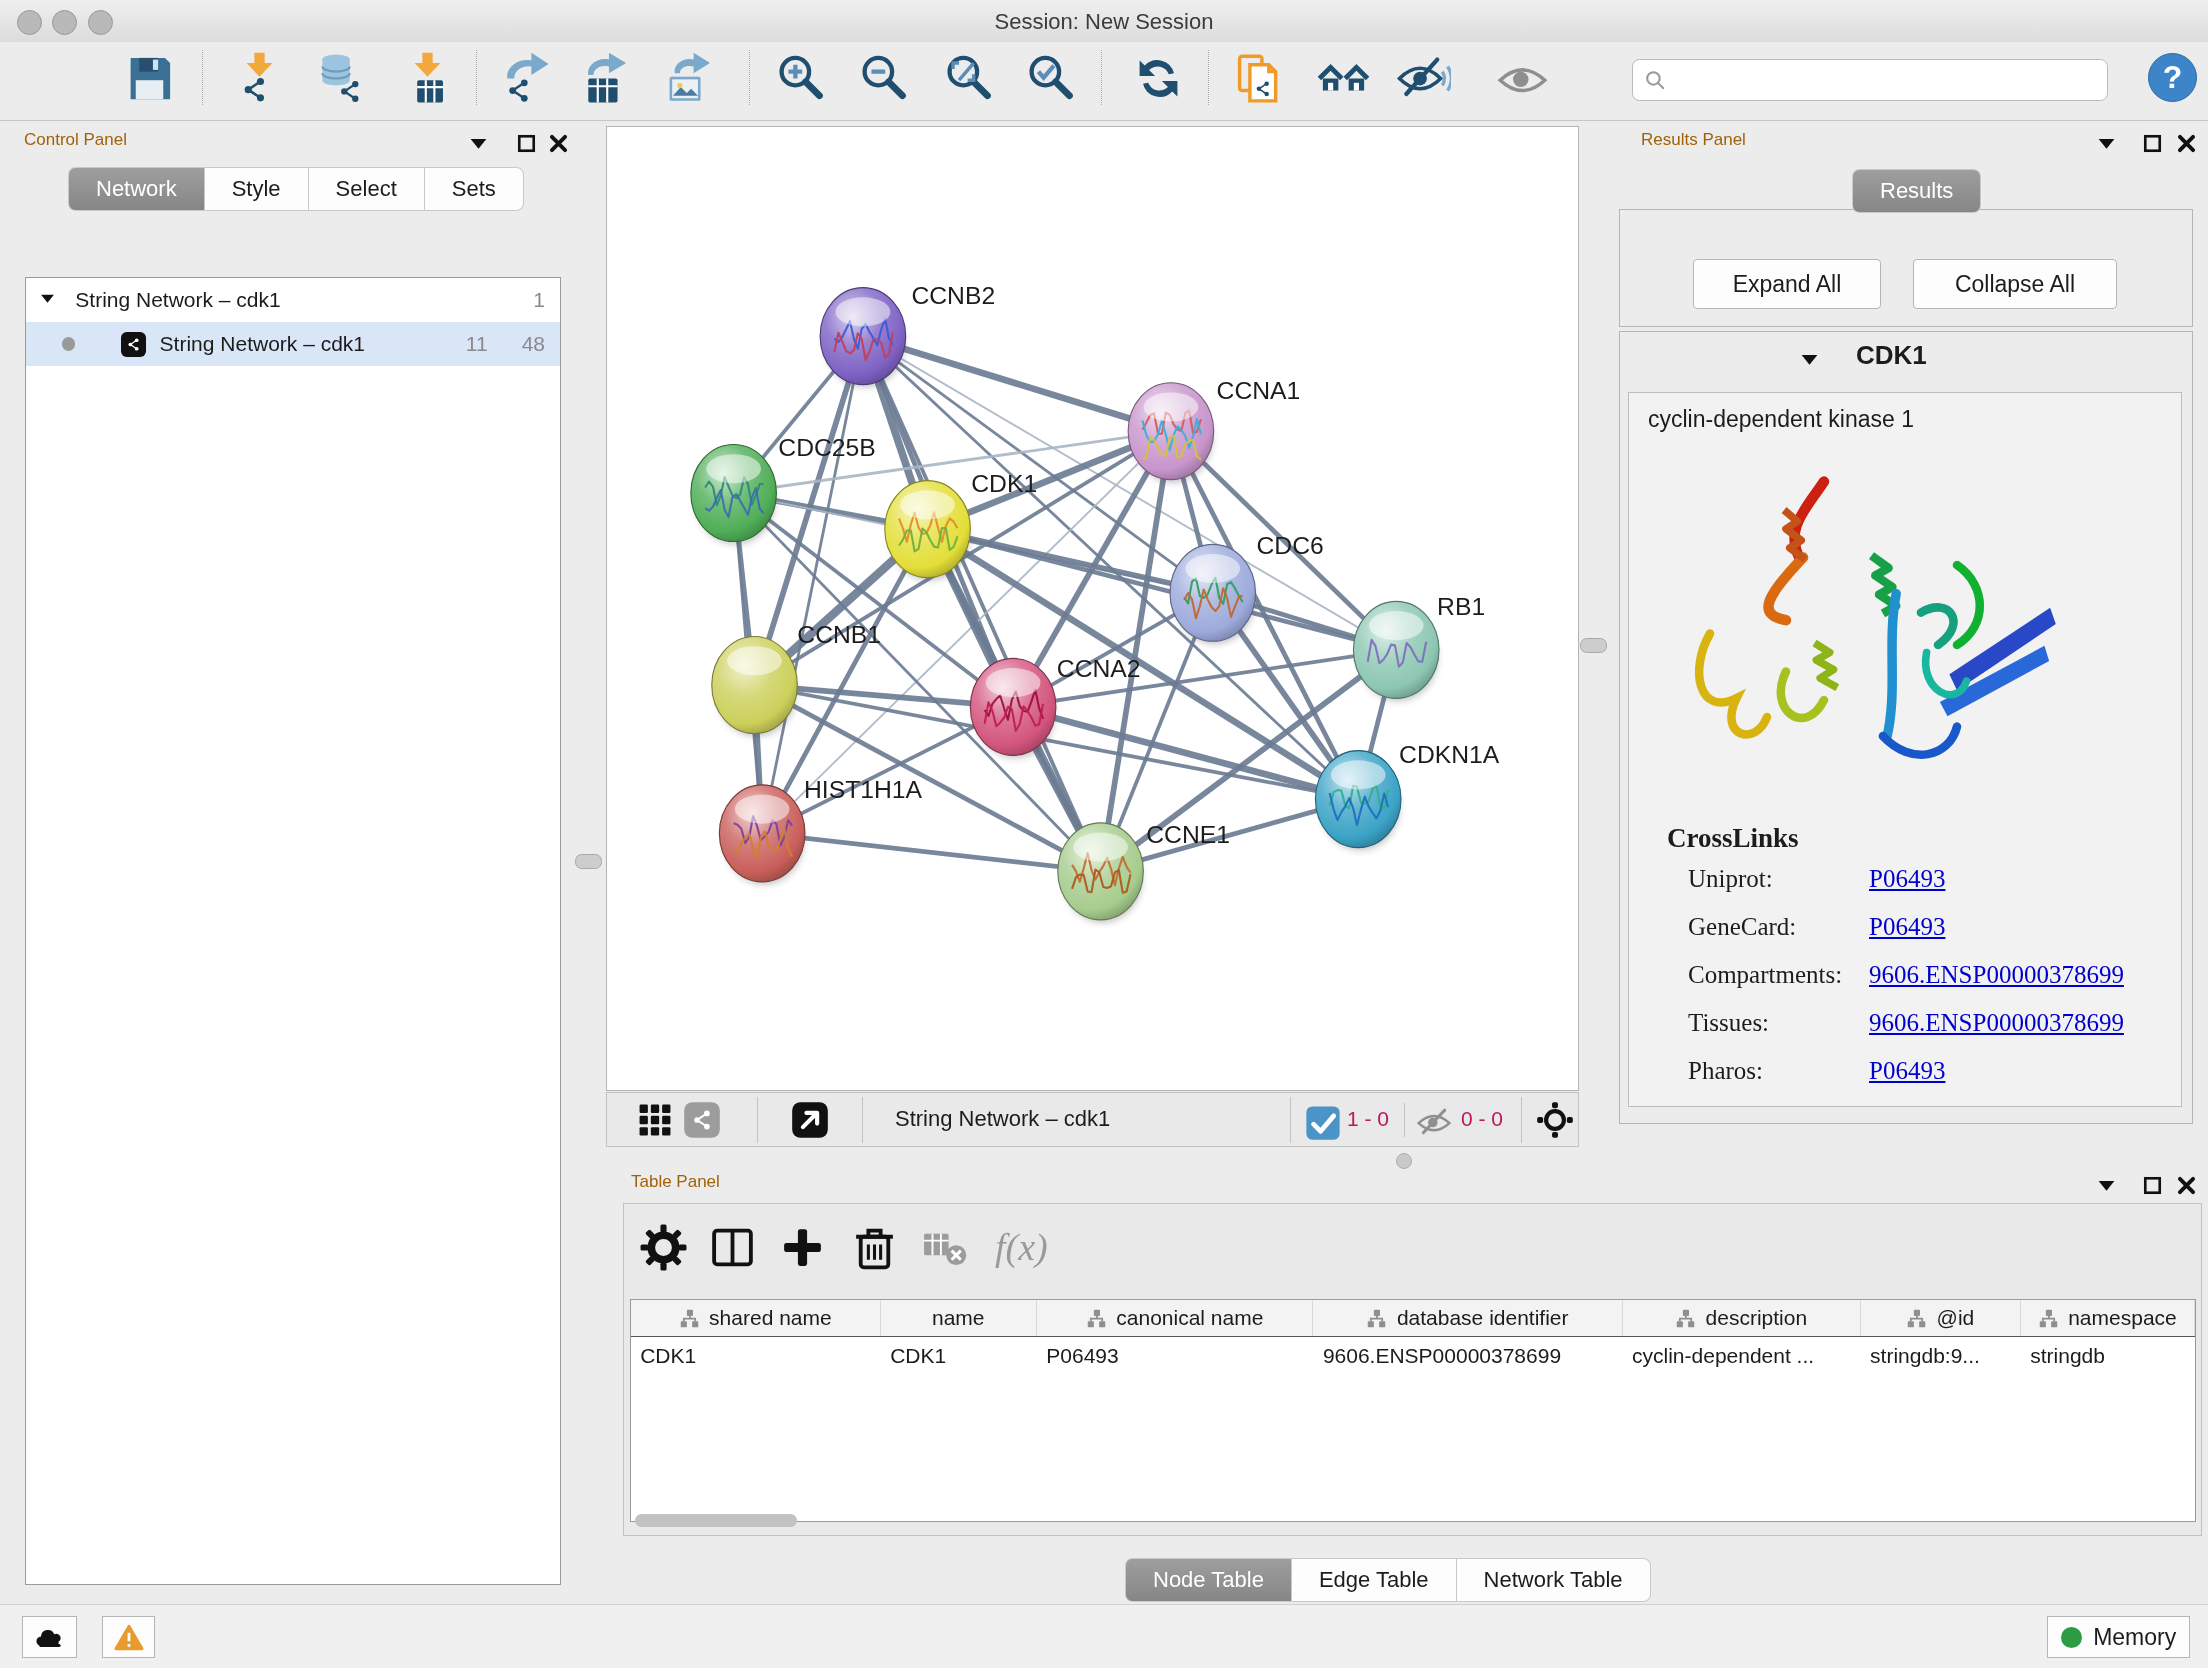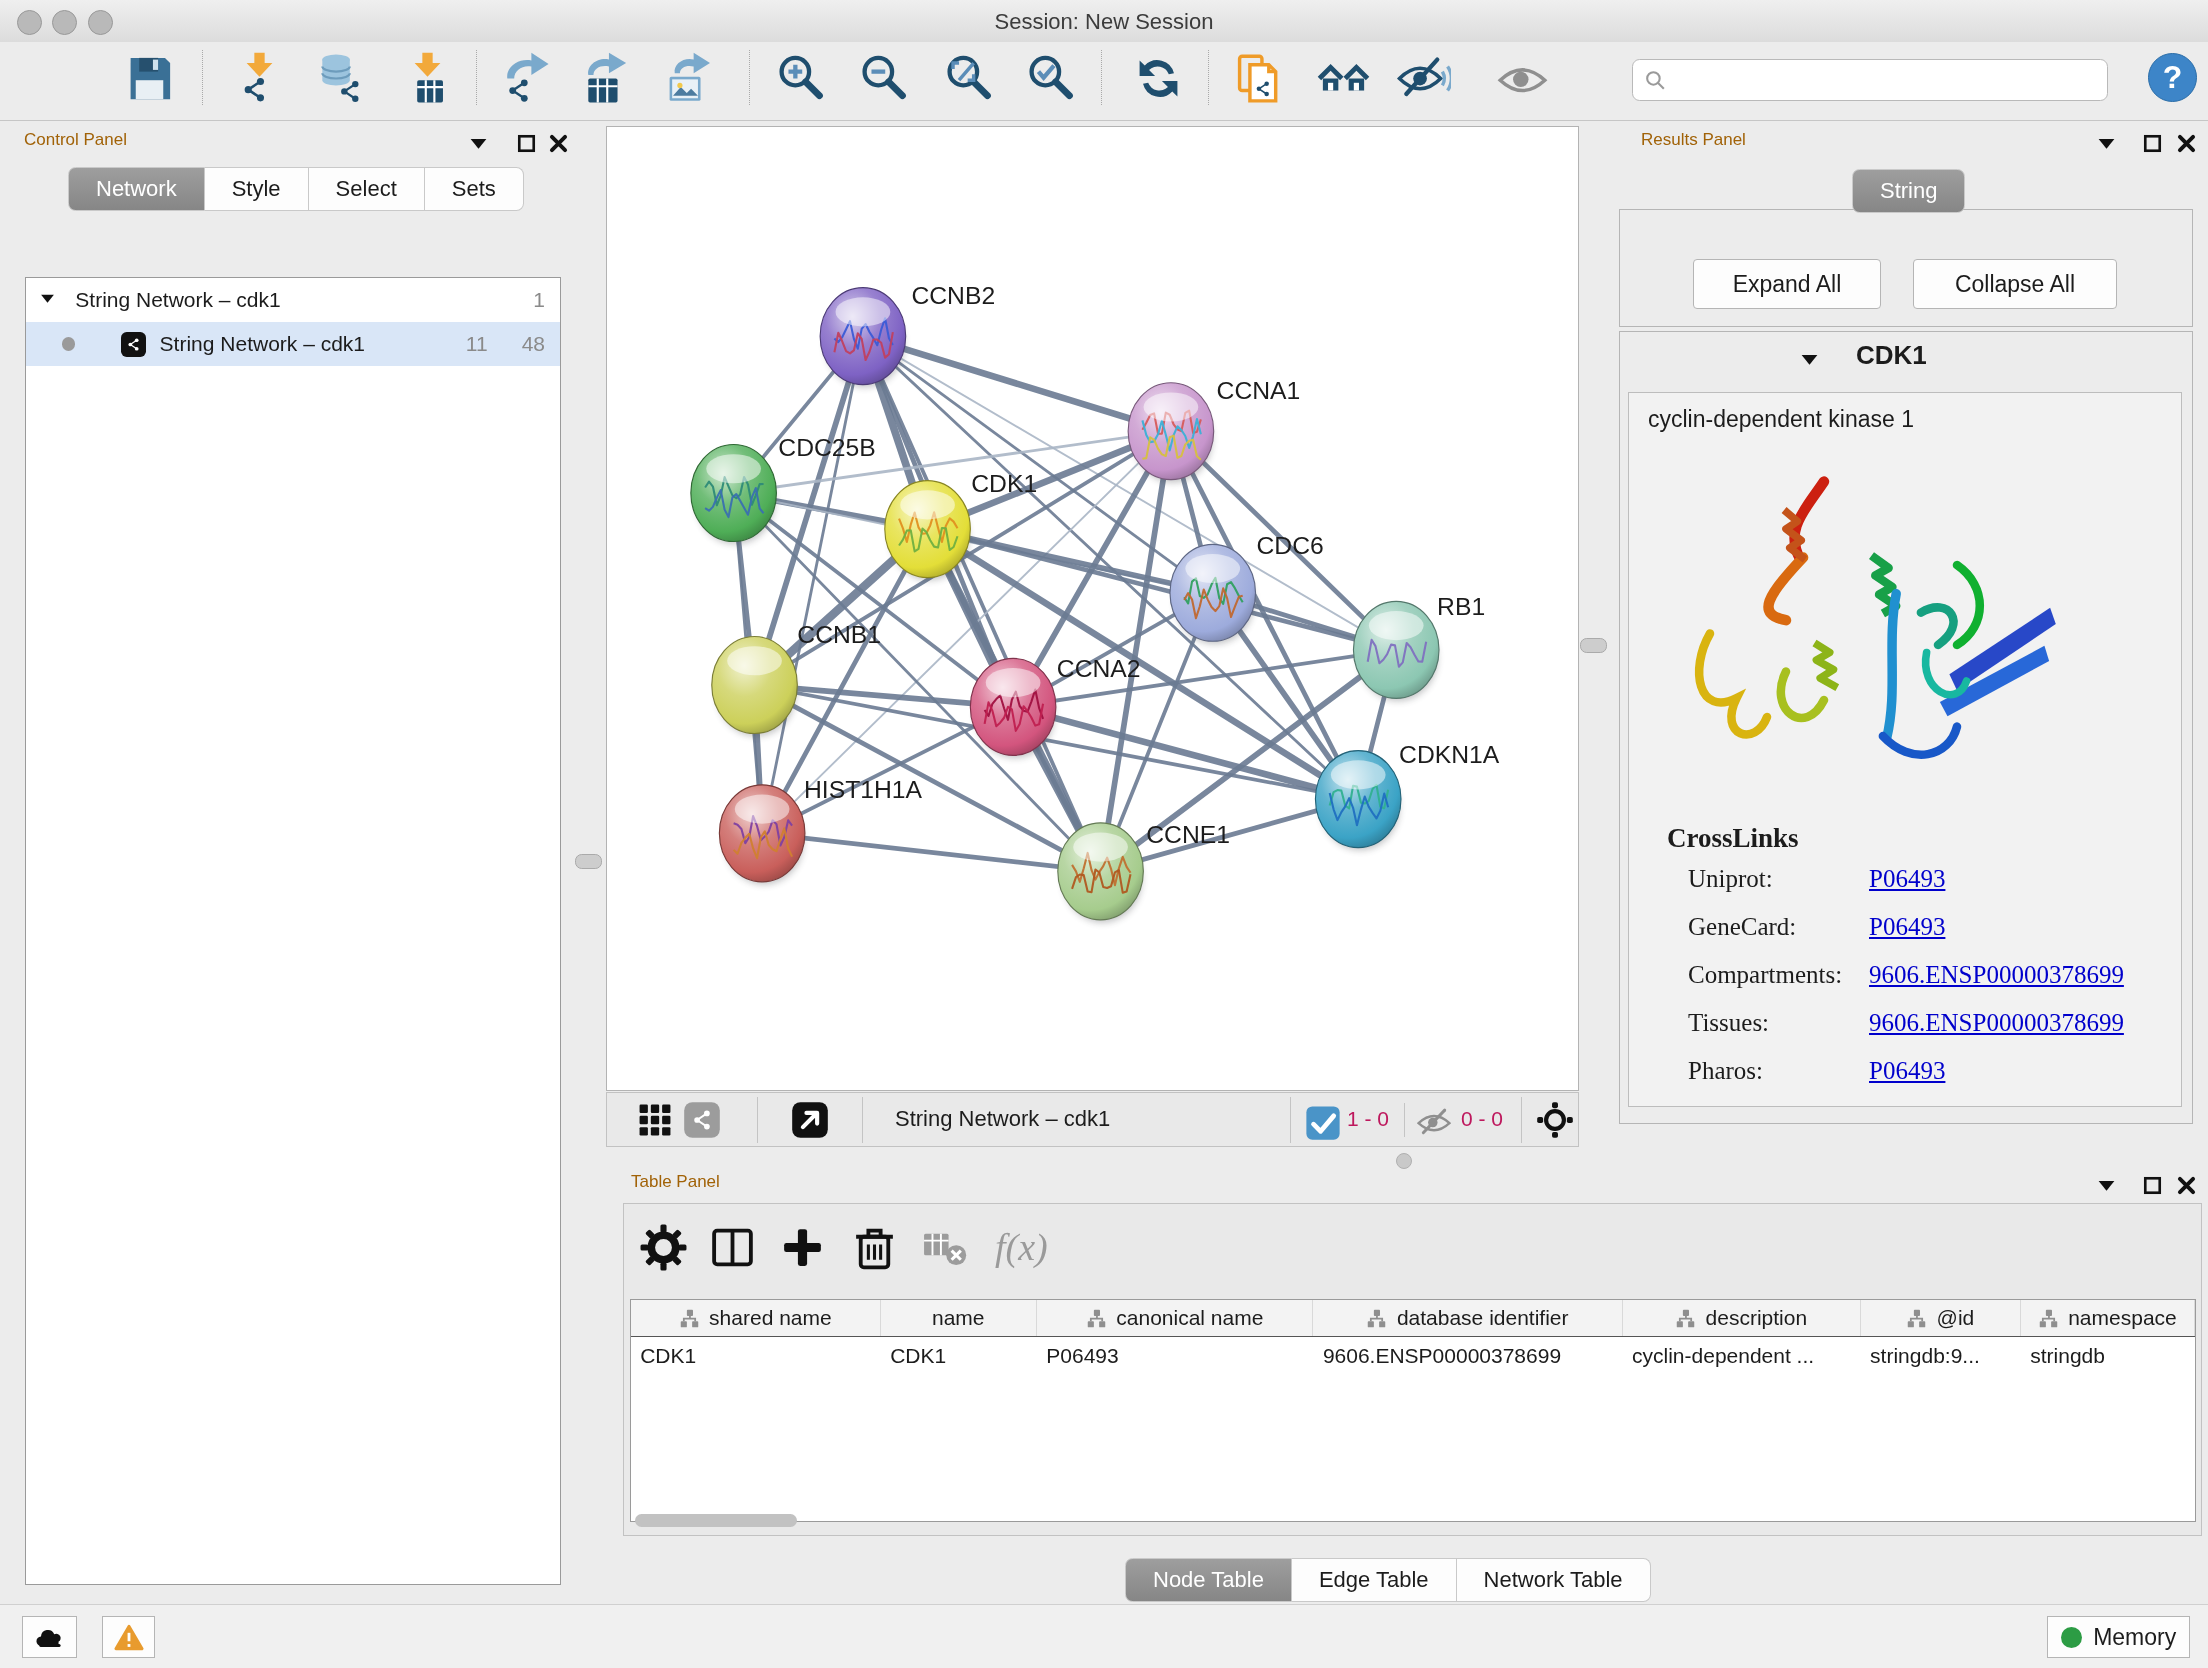--- a/index.html
+++ b/index.html
@@ -585,21 +585,21 @@
   <span class="ph-ico" style="left:2096px;top:133px;color:#111"><svg viewBox="0 0 22 22" width="21" height="21">
         <use href="#ico-caret"></use>
       </svg></span>
   <span class="ph-ico" style="left:2142px;top:133px;color:#111"><svg viewBox="0 0 22 22" width="21" height="21">
         <use href="#ico-square"></use>
       </svg></span>
   <span class="ph-ico" style="left:2176px;top:133px;color:#111"><svg viewBox="0 0 22 22" width="21" height="21">
         <use href="#ico-close"></use>
       </svg></span>
   <div class="tabgroup" style="left:1852px;top:169px;z-index:2">
-    <div class="tab selected" style="border-radius:7.6px">String</div>
+    <div class="tab selected" style="border-radius:7.6px">Results</div>
   </div>
   <div class="rp-box" style="left:1619px;top:209px;width:574px;height:118px"></div>
   <div class="btn" style="left:1693px;top:259px;width:186px;height:48px">Expand All</div>
   <div class="btn" style="left:1913px;top:259px;width:202px;height:48px">Collapse All</div>
 
   <div class="rp-box" style="left:1619px;top:331px;width:574px;height:793px">
     <span class="ph-ico" style="left:179px;top:17px;color:#111"><svg viewBox="0 0 22 22" width="21" height="21">
           <use href="#ico-caret"></use>
         </svg></span>
     <span style="position:absolute;left:236px;top:7.6px;font-size:26px;font-weight:bold">CDK1</span>

